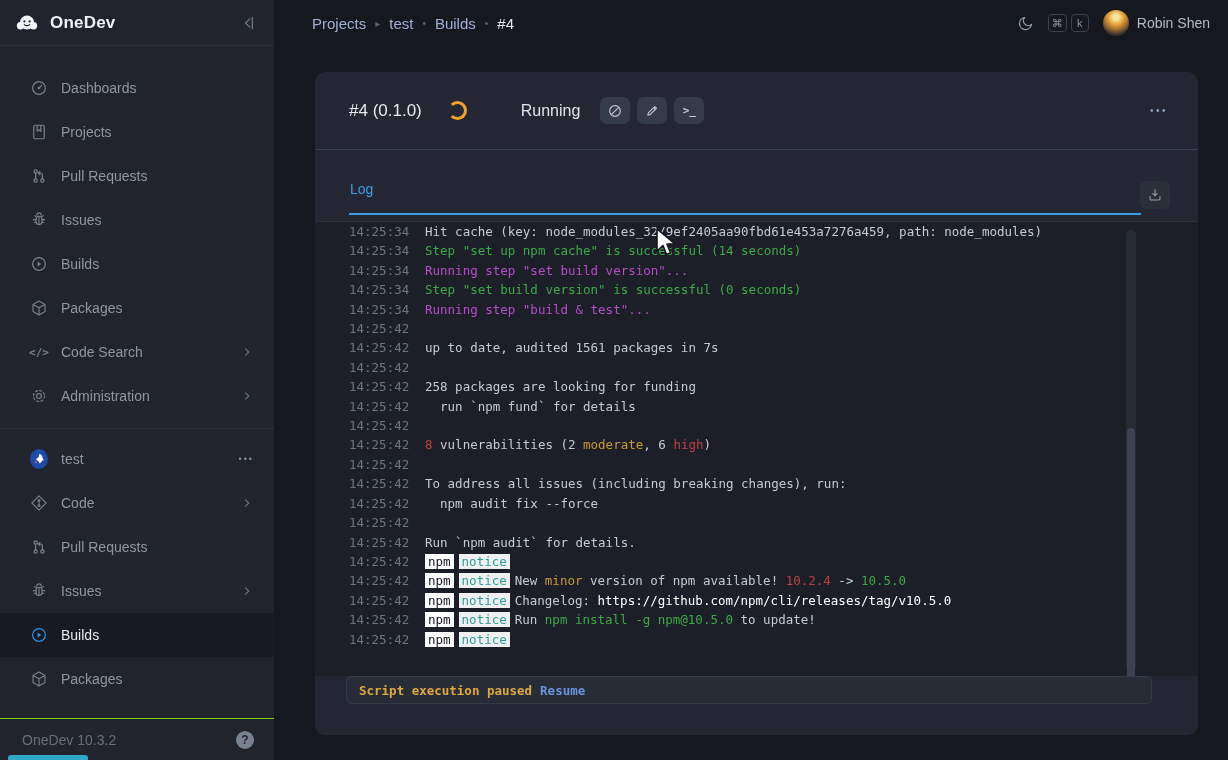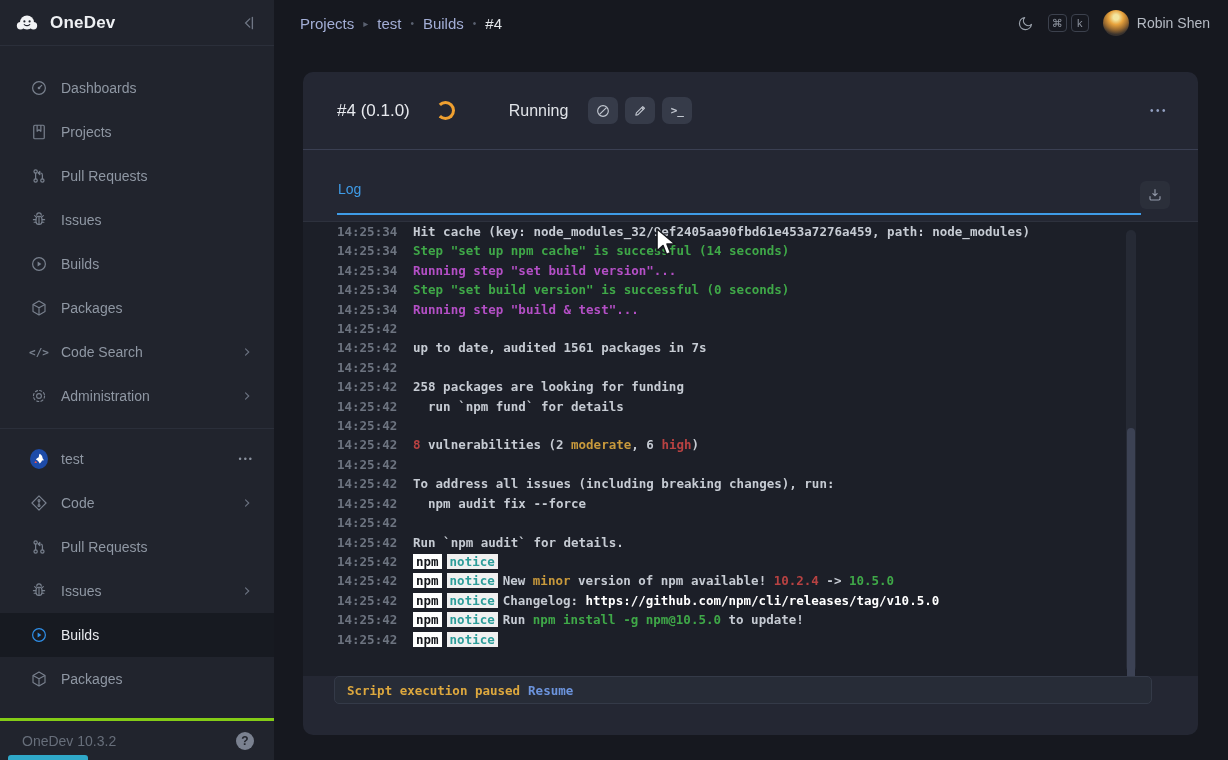--- a/index.html
+++ b/index.html
@@ -1,37 +1,37 @@
 <!DOCTYPE html>
 <html><head>
 <meta charset="utf-8">
 <style>
   * { margin:0; padding:0; box-sizing:border-box; }
   html,body { width:1228px; height:760px; overflow:hidden; background:#16181f;
     font-family:"Liberation Sans", sans-serif; }
-  .app { display:flex; width:1228px; height:760px; position:relative; }
+  .app { display:flex; width:1228px; height:760px; position:relative;gap:12px; }
 
   
   .sidebar { width:274px; height:760px; background:#21242d; display:flex; flex-direction:column; flex-shrink:0; }
   .sb-header { height:46px; display:flex; align-items:center; padding:0 16px 0 14px; border-bottom:1px solid #2b2f3a; }
   .logo-badge { width:26px; height:26px; color:#f2f3f5; display:flex; align-items:center; justify-content:center; }
   .logo-text { color:#eef0f3; font-size:17px; font-weight:bold; margin-left:10px; letter-spacing:.2px; }
   .collapse-btn { margin-left:auto; color:#6f7684; cursor:pointer; display:flex; }
   .sb-nav { padding-top:20px; }
   .s-item { height:44px; display:flex; align-items:center; padding:0 20px 0 30px; color:#8f97a3; font-size:14px; cursor:pointer; }
   .s-item.active { background:#171a21; color:#e8eaee; }
   .s-item.active .s-icon { color:#2f8fe8; }
   .s-icon { width:18px; height:18px; color:#79818e; margin-right:13px; display:flex; align-items:center; justify-content:center; flex-shrink:0; }
   .s-label { flex:1; }
   .s-chev { color:#6b7280; display:flex; }
   .s-trailing { color:#8a919e; font-size:9px; letter-spacing:2px; cursor:pointer; }
   .sb-divider { border-top:1px solid #2b2f3a; margin:10px 0 8px 0; }
   .proj-avatar { width:20px; height:20px; border-radius:50%; background:#1d4ba8; display:flex; align-items:center; justify-content:center; overflow:hidden; }
   .code-glyph, .term-glyph { font-family:"DejaVu Sans Mono", monospace; font-size:11px; font-weight:bold; }
-  .sb-footer { margin-top:auto; height:42px; border-top:3px solid #84cc16; display:flex; align-items:center; padding:0 20px 0 22px; background:#21242d; }
+  .sb-footer { margin-top:auto; height:42px; border-top:1px solid #84cc16; display:flex; align-items:center; padding:0 20px 0 22px; background:#21242d; }
   .sb-version { color:#676e7a; font-size:14px; flex:1; }
   .help-icon { width:18px; height:18px; border-radius:50%; background:#7a8190; color:#22252d; font-size:12px; font-weight:bold; display:flex; align-items:center; justify-content:center; cursor:pointer; }
 
   
   .content { flex:1; display:flex; flex-direction:column; }
   .topbar { height:46px; display:flex; align-items:center; padding:0 18px 0 26px; }
   .bc-item { color:#a3aed6; font-size:15px; cursor:pointer; }
   .bc-item.current { color:#e4e7eb; cursor:default; }
   .bc-sep { color:#5a6170; margin:0 9px; font-size:10px; }
   .tb-right { margin-left:auto; display:flex; align-items:center; }
@@ -54,21 +54,21 @@
     display:flex; align-items:center; justify-content:center; margin-right:7px; cursor:pointer; }
   .more-btn { margin-left:auto; color:#93a0c2; font-size:10px; letter-spacing:2.5px; cursor:pointer; }
 
   .tabs-row { height:72px; position:relative; padding:0 30px 0 34px; border-bottom:1px solid #2d313d; display:flex;flex-direction:column; }
   .tab { margin-right:27px; padding:31px 1px 16px; font-size:14px; color:#98a0ad; cursor:pointer; border-bottom:2px solid transparent; }
   .tab.active { color:#3f9ce8; border-bottom-color:#3f9ce8; }
   .dl-btn { position:absolute; right:28px; top:31px; width:30px; height:28px; border-radius:6px; background:#2b2f3a;
     color:#949bab; border:none; display:flex; align-items:center; justify-content:center; cursor:pointer; }
 
   .log-wrap { flex:1; background:#1c1f28; position:relative; overflow:hidden; padding:9px 0 0 34px; }
-  .log-line { display:flex; font-family:"DejaVu Sans Mono", monospace; font-size:12.5px; line-height:19.4px; white-space:pre;font-weight:bold; }
+  .log-line { display:flex; font-family:"DejaVu Sans Mono", monospace; font-size:12.5px; line-height:19.4px; white-space:pre; }
   .log-line:first-child { margin-top:-9px; }
   .log-ts { width:61px; margin-right:15px; color:#6d7480; flex-shrink:0; }
   .seg-default { color:#c6cbd3; }
   .seg-green { color:#3fa848; }
   .seg-magenta { color:#b44fc6; }
   .seg-red { color:#b84242; }
   .seg-orange { color:#c8993c; }
   .seg-teal { color:#ffffff; }
   .seg-npm-badge { background:#ffffff; color:#15171c; padding:0 3px; margin-right:5px; }
   .seg-notice-badge { background:#f0f0f0; color:#2e9d9a; padding:0 3px; margin-right:5px; }

